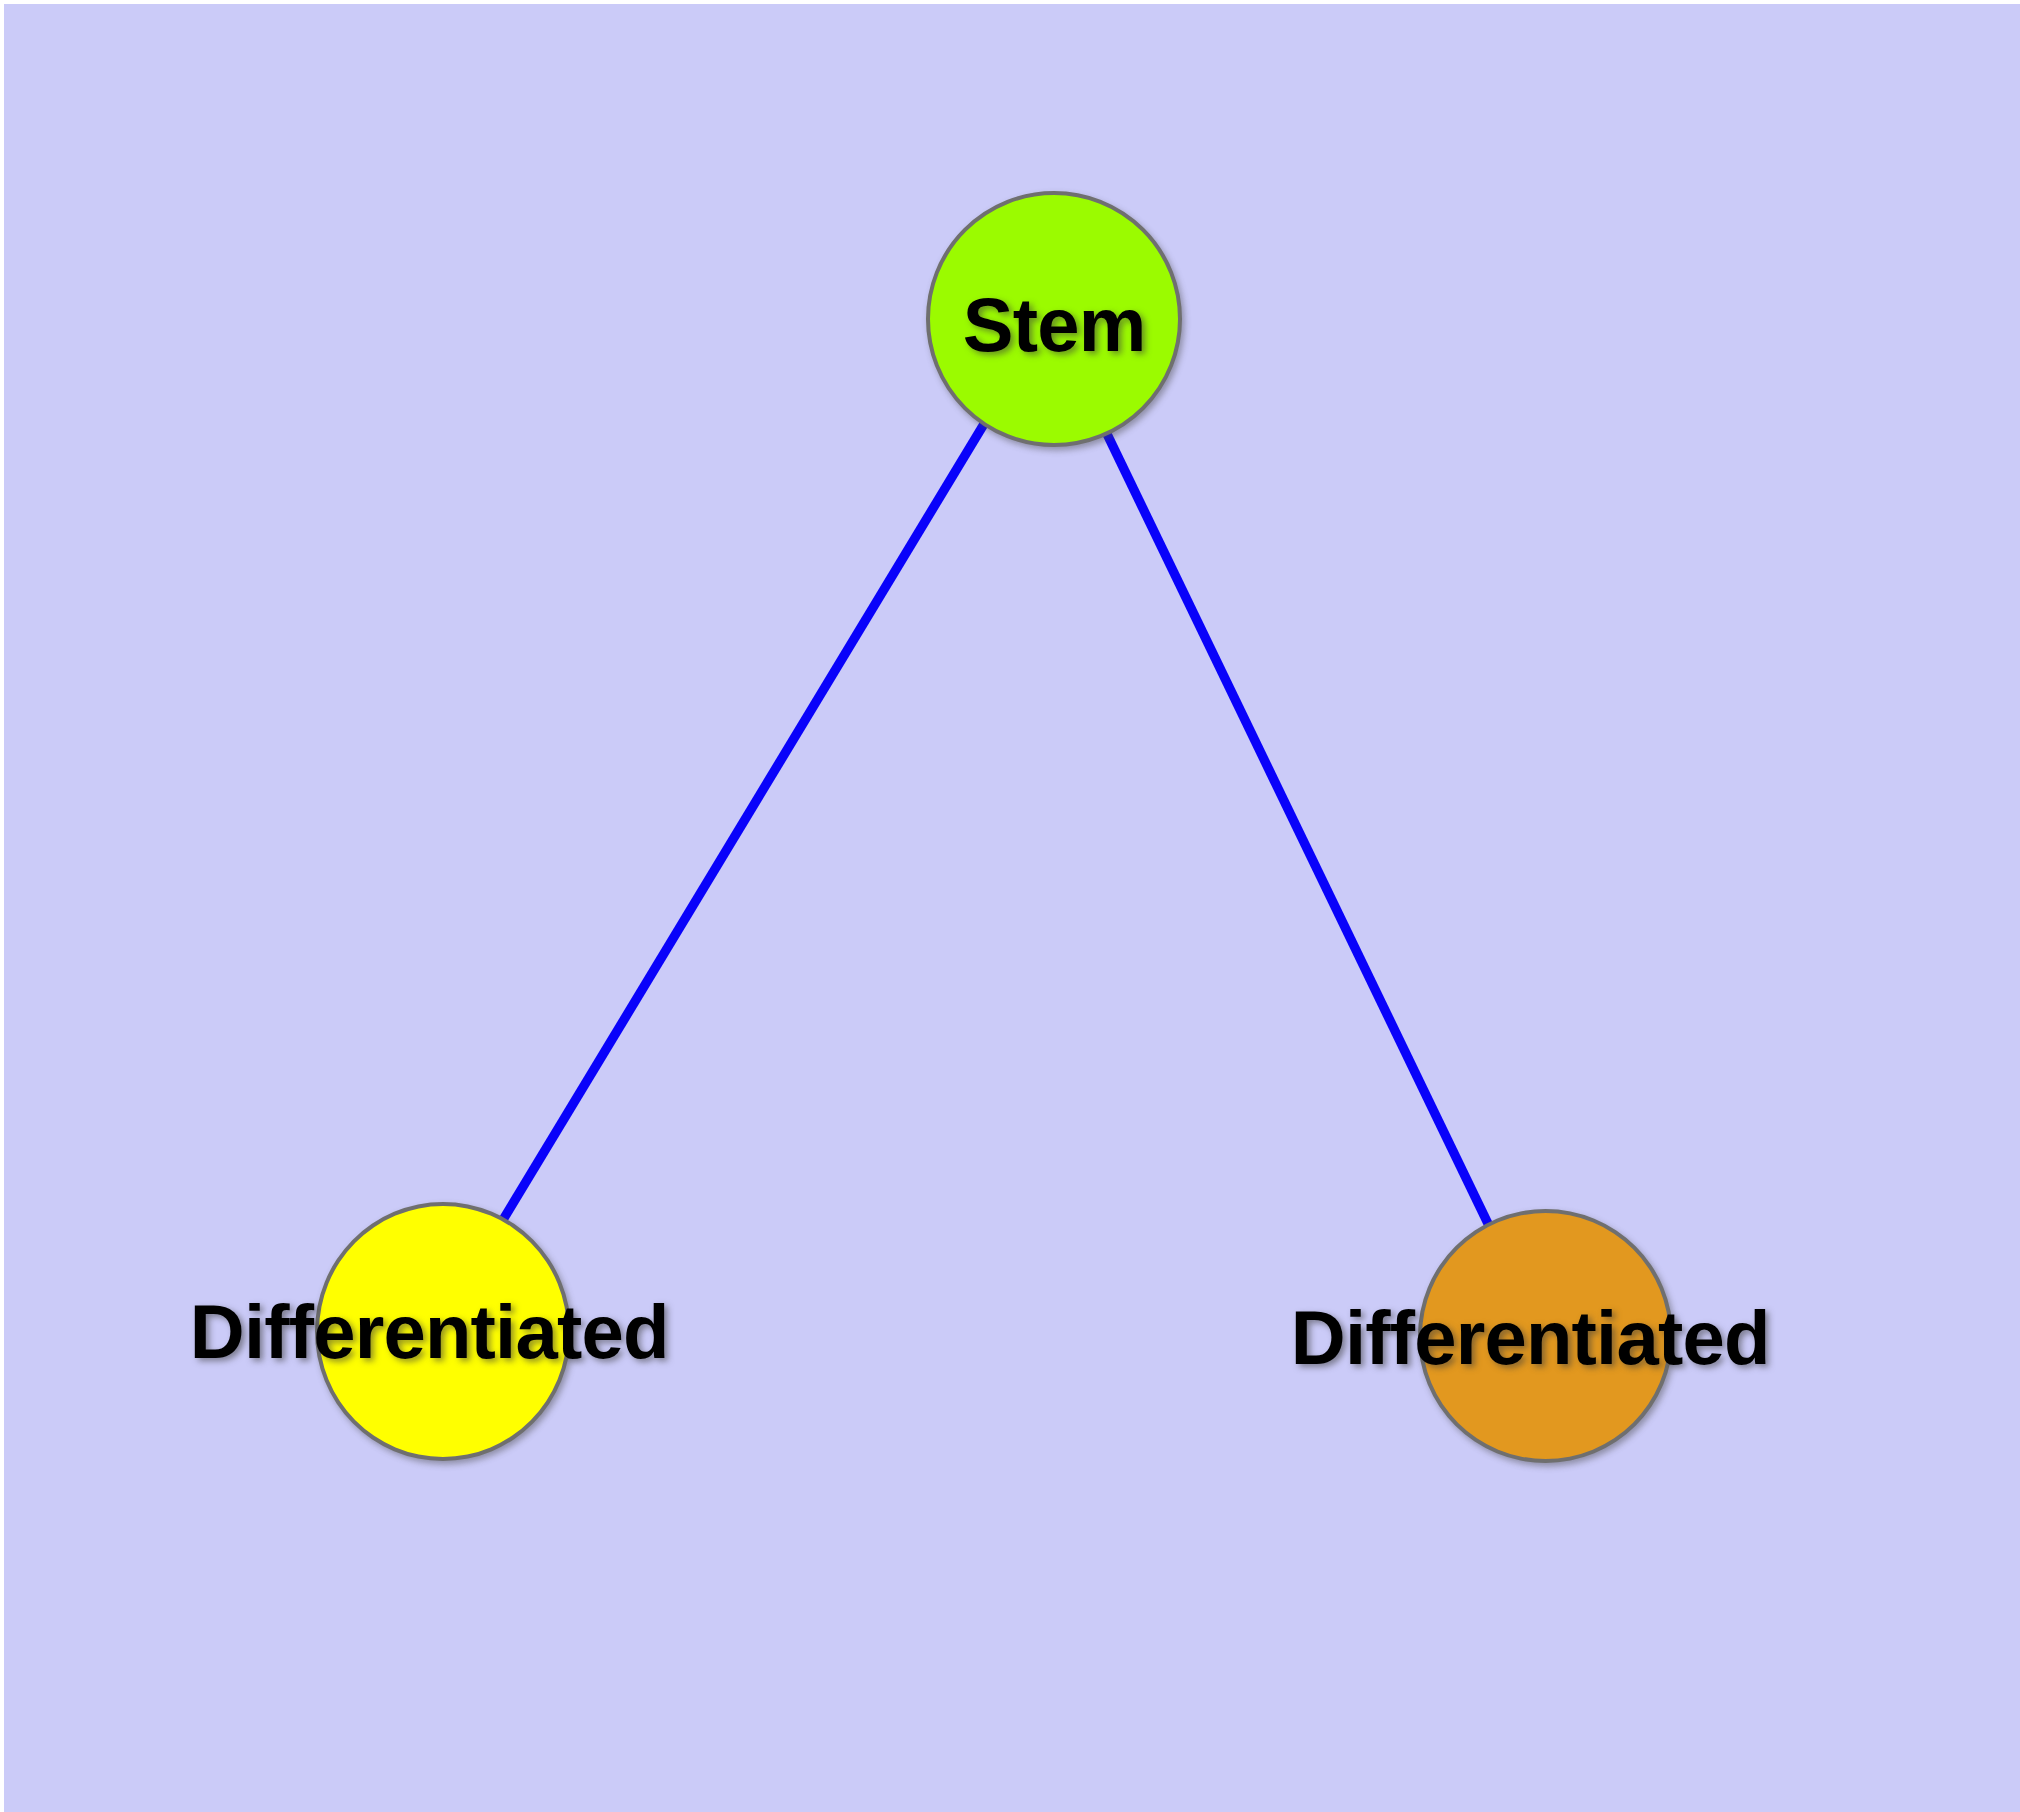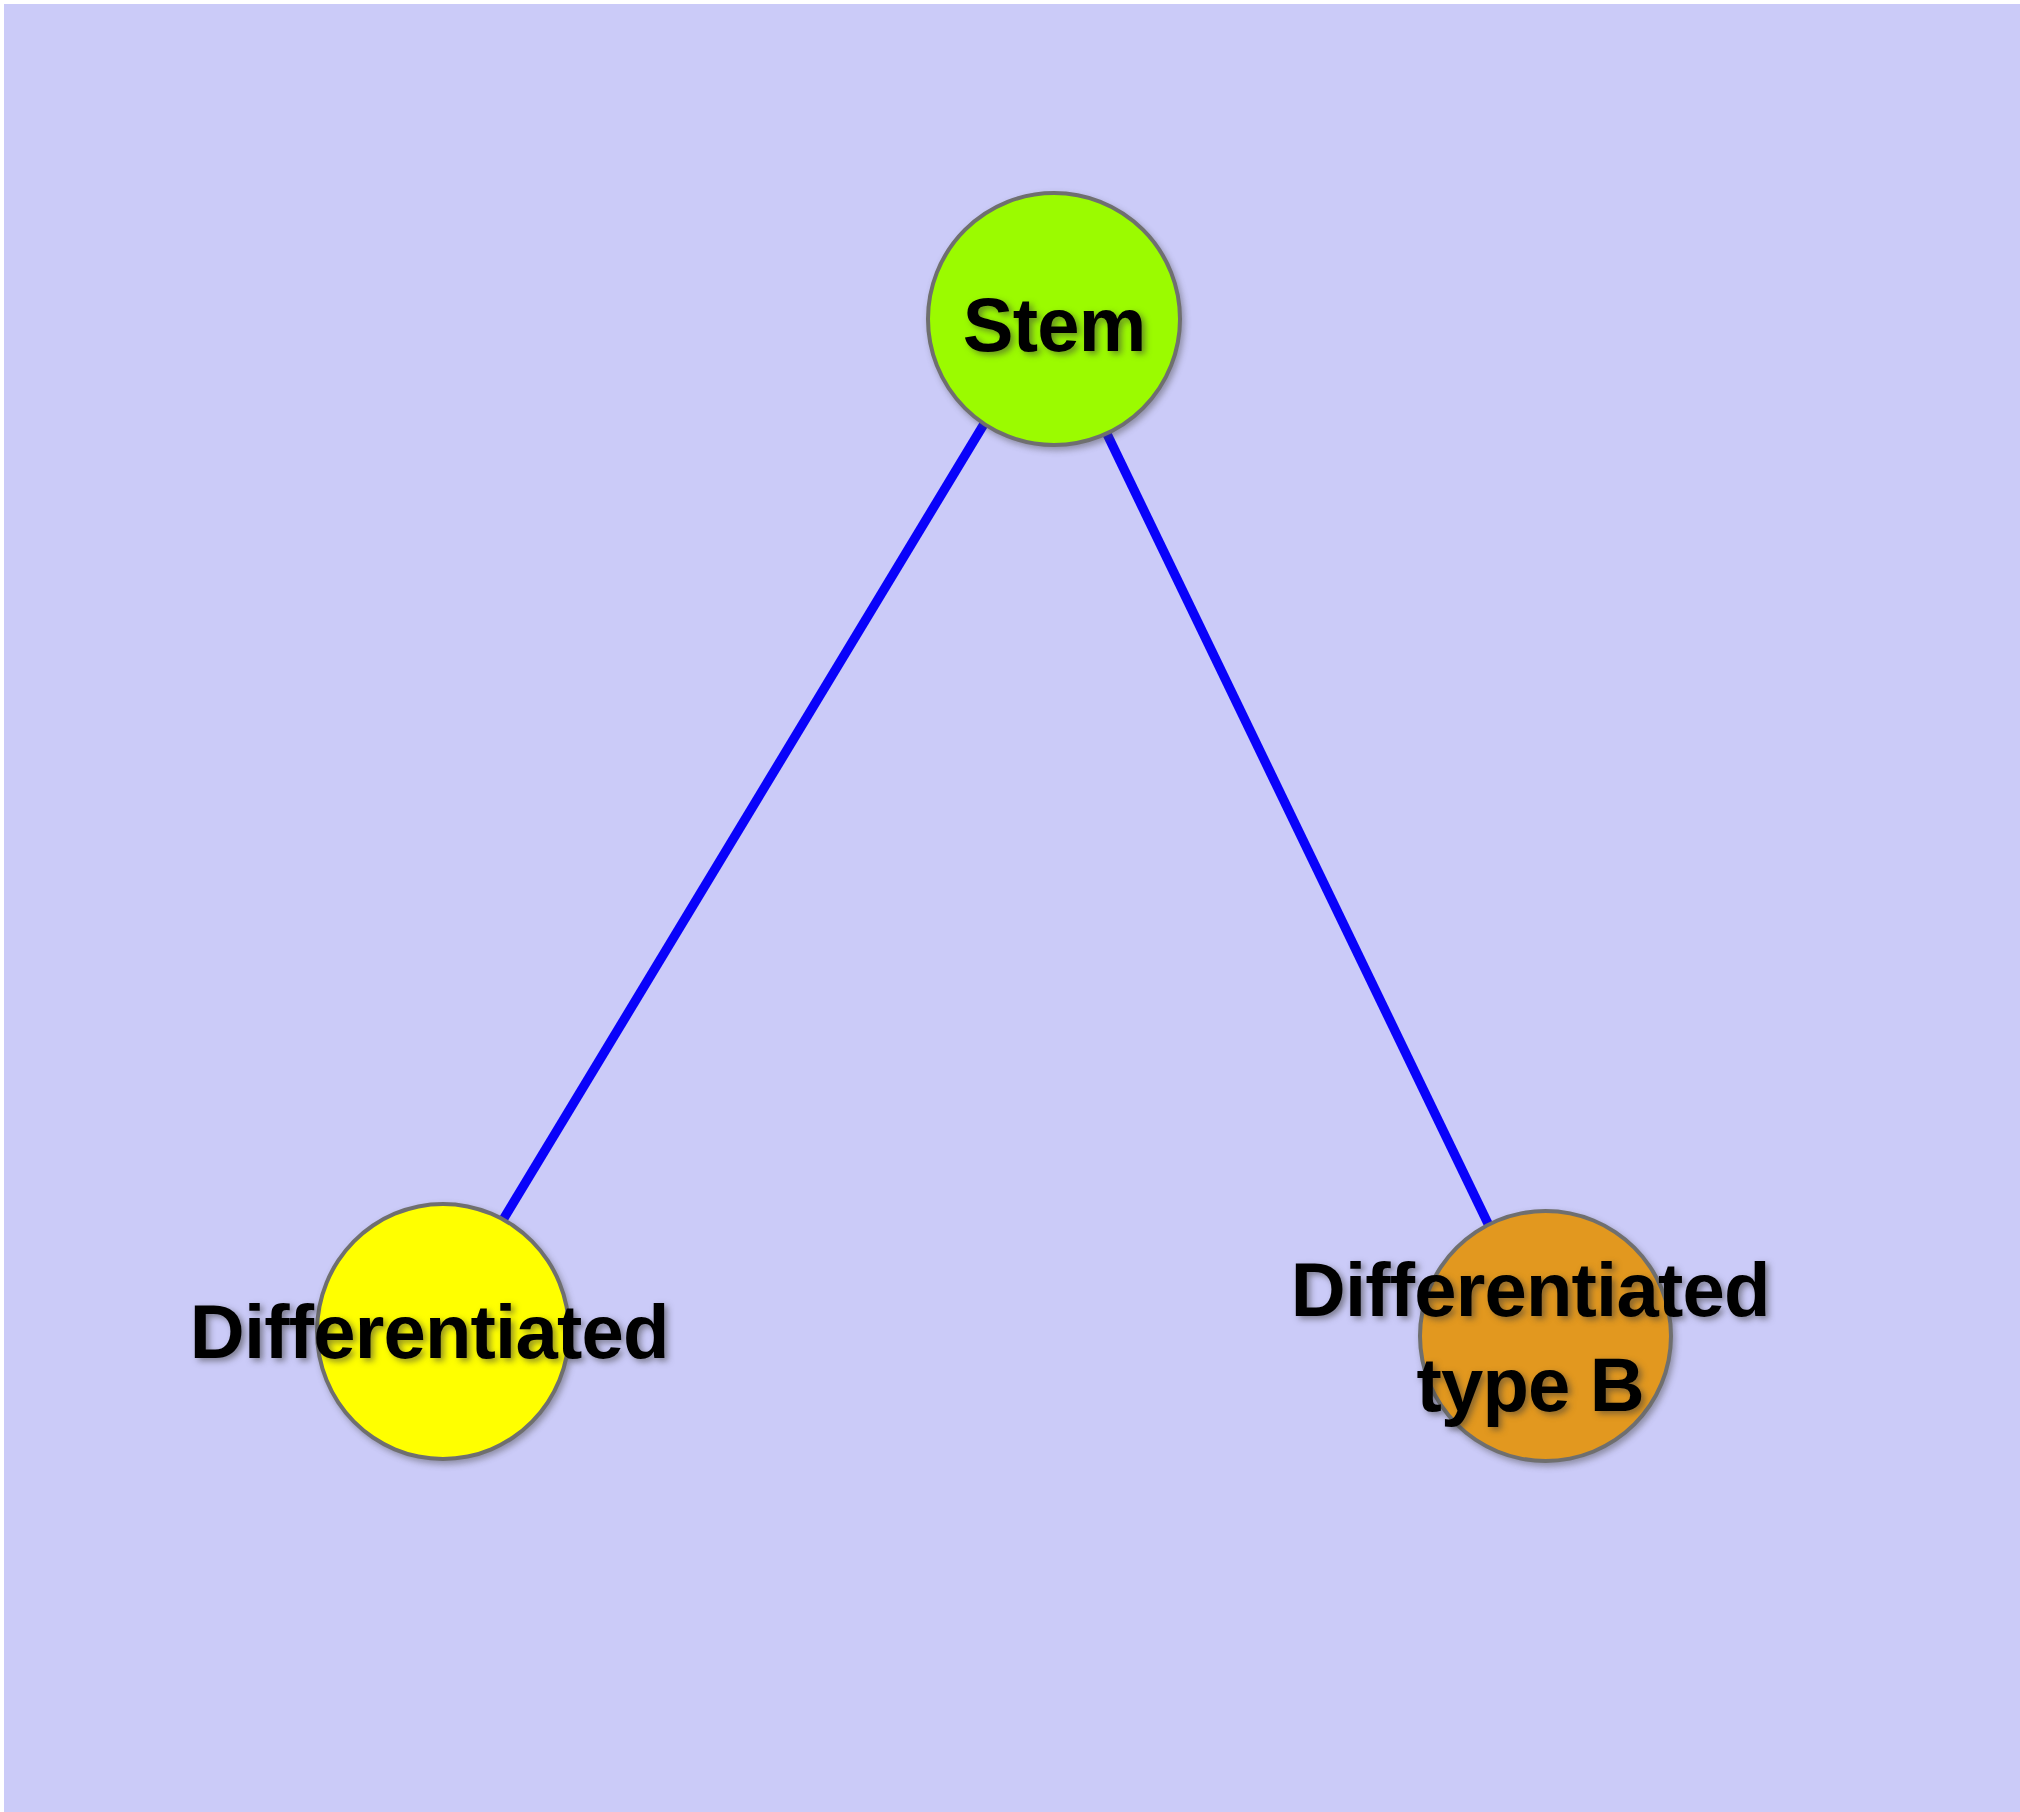--- a/index.html
+++ b/index.html
@@ -80,18 +80,17 @@
     <div class="node-label label-stem">
       <div>Stem</div>
     </div>
 
     <div class="node-label label-type-a">
       <div>Differentiated</div>
     </div>
 
     <div class="node-label label-type-b">
       <div>Differentiated</div>
-      <div>type B</div>
     </div>
 
   </div>
 </div>
 
 
 </body></html>

